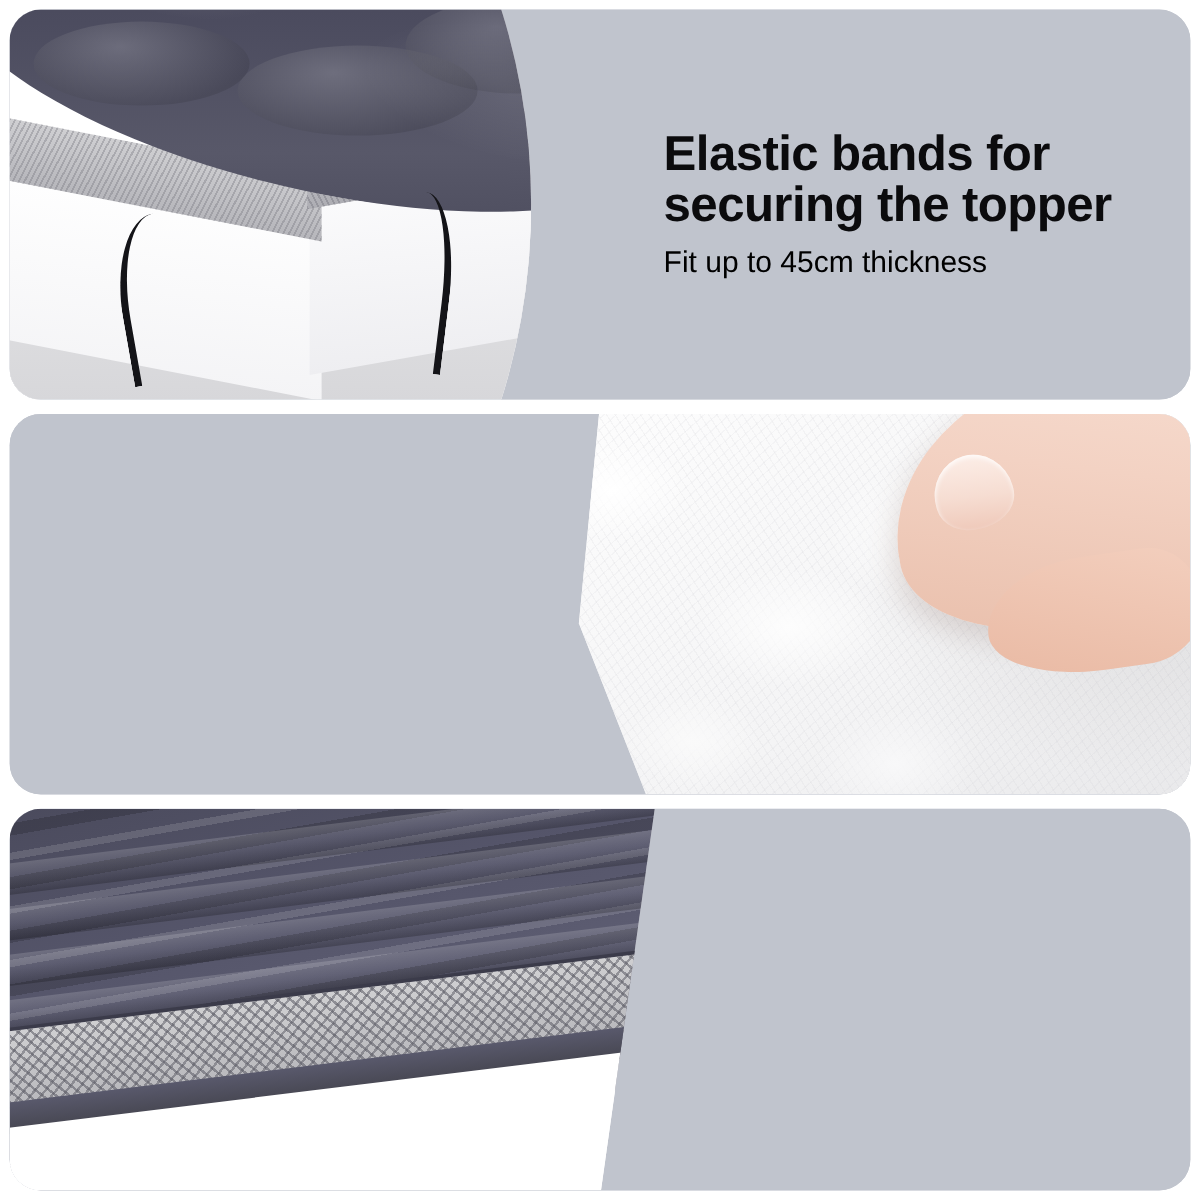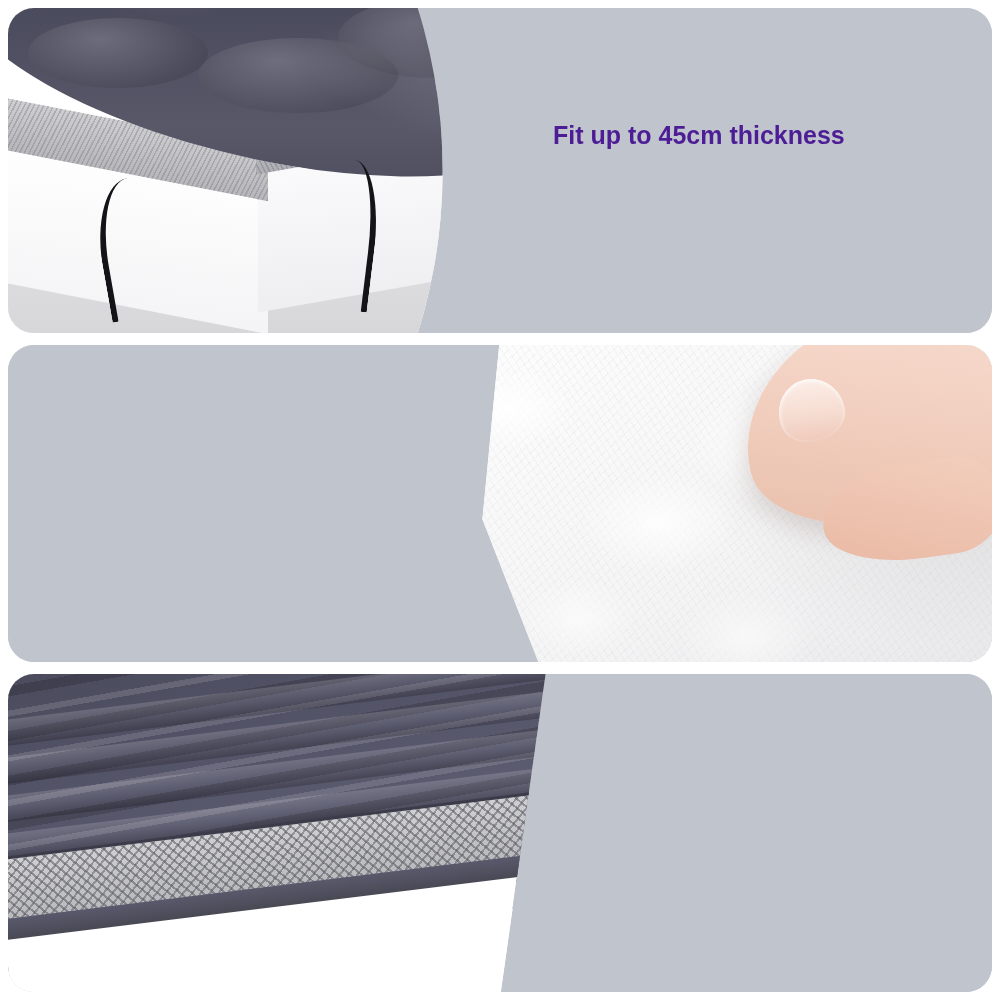--- a/index.html
+++ b/index.html
@@ -41,22 +41,22 @@
   }
   .title{
     margin:0;
     color:#0b0b0d;
     font-weight:700;
     letter-spacing:-0.5px;
     line-height:1.02;
   }
   .subtitle{
     margin:0;
-    color:#4c1d95;
-    font-weight:700;
+    color:#000000;
+    font-weight:400;
     line-height:1.15;
   }
 
   #copy-elastic{ left:545px; top:100px; width:430px; }
   #copy-elastic .title{ font-size:41px; }
   #copy-elastic .subtitle{ font-size:25px; margin-top:13px; }
 
   
   .photo{ position:absolute; z-index:2; }
 
@@ -226,20 +226,24 @@
       <div class="band-right"></div>
       <div class="top-surface"></div>
       <div class="puff" style="left:20px;top:10px;width:180px;height:70px;"></div>
       <div class="puff" style="left:190px;top:30px;width:200px;height:75px;"></div>
       <div class="puff" style="left:330px;top:-10px;width:190px;height:80px;"></div>
       <div class="strap strap-l"></div>
       <div class="strap strap-r"></div>
     </div>
 
     <div class="copy" id="copy-elastic">
+      <h2 class="title">
+        <span>Elastic bands for</span><br>
+        <span>securing the topper</span>
+      </h2>
       <p class="subtitle">Fit up to 45cm thickness</p>
     </div>
   </section>
 
   <section class="panel" id="panel-fibre">
     <div class="panel-bg"></div>
 
     <div class="photo" id="photo-fibre">
       <div class="fluff"></div>
       <div class="shadow"></div>

